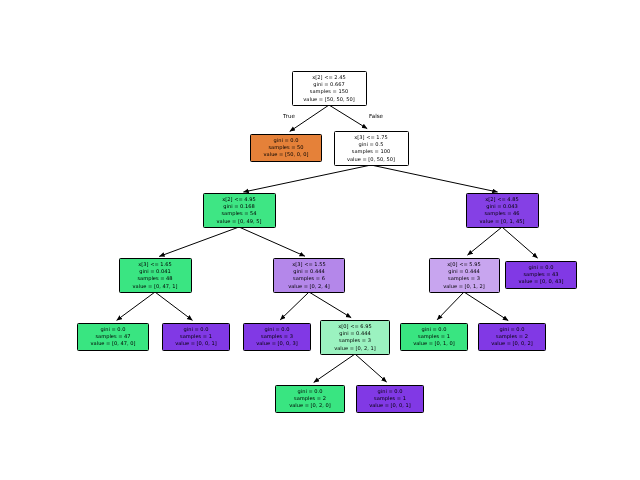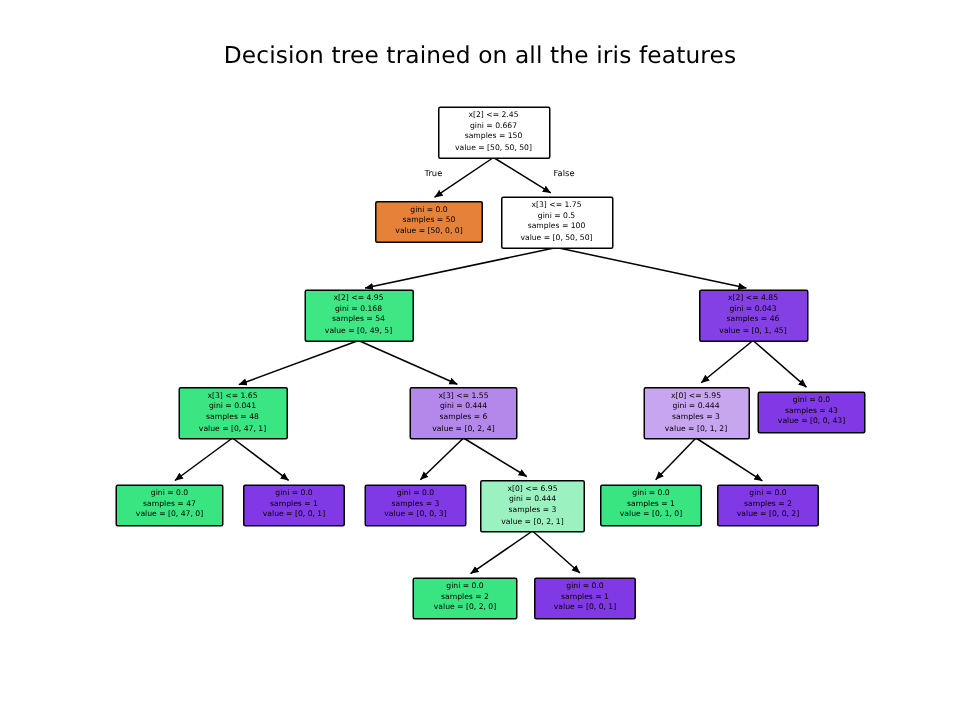--- a/index.html
+++ b/index.html
@@ -56,21 +56,20 @@
     font-size: 5.6px;
     color: #000000;
     white-space: nowrap;
   }
 </style>
 </head>
 <body style="background: rgb(255, 255, 255);">
 
 <div id="figure">
 
-  <div id="title">Decision tree trained on all the iris features</div>
 
   <svg id="edges" viewBox="0 0 640 480" xmlns="http://www.w3.org/2000/svg">
     <defs>
       <marker id="arrow" markerWidth="7" markerHeight="7" refX="5.4" refY="2.4" orient="auto" markerUnits="strokeWidth">
         <path d="M0,0 L0,4.8 L5.6,2.4 z" fill="#000000"></path>
       </marker>
     </defs>
     <g id="edge-group">
         <line x1="329" y1="105" x2="289.73082457971555" y2="131.48386249274998" stroke="#000000" stroke-width="1" marker-end="url(#arrow)"></line>
         <line x1="329" y1="105" x2="367.1738068399046" y2="128.63140423422666" stroke="#000000" stroke-width="1" marker-end="url(#arrow)"></line>

